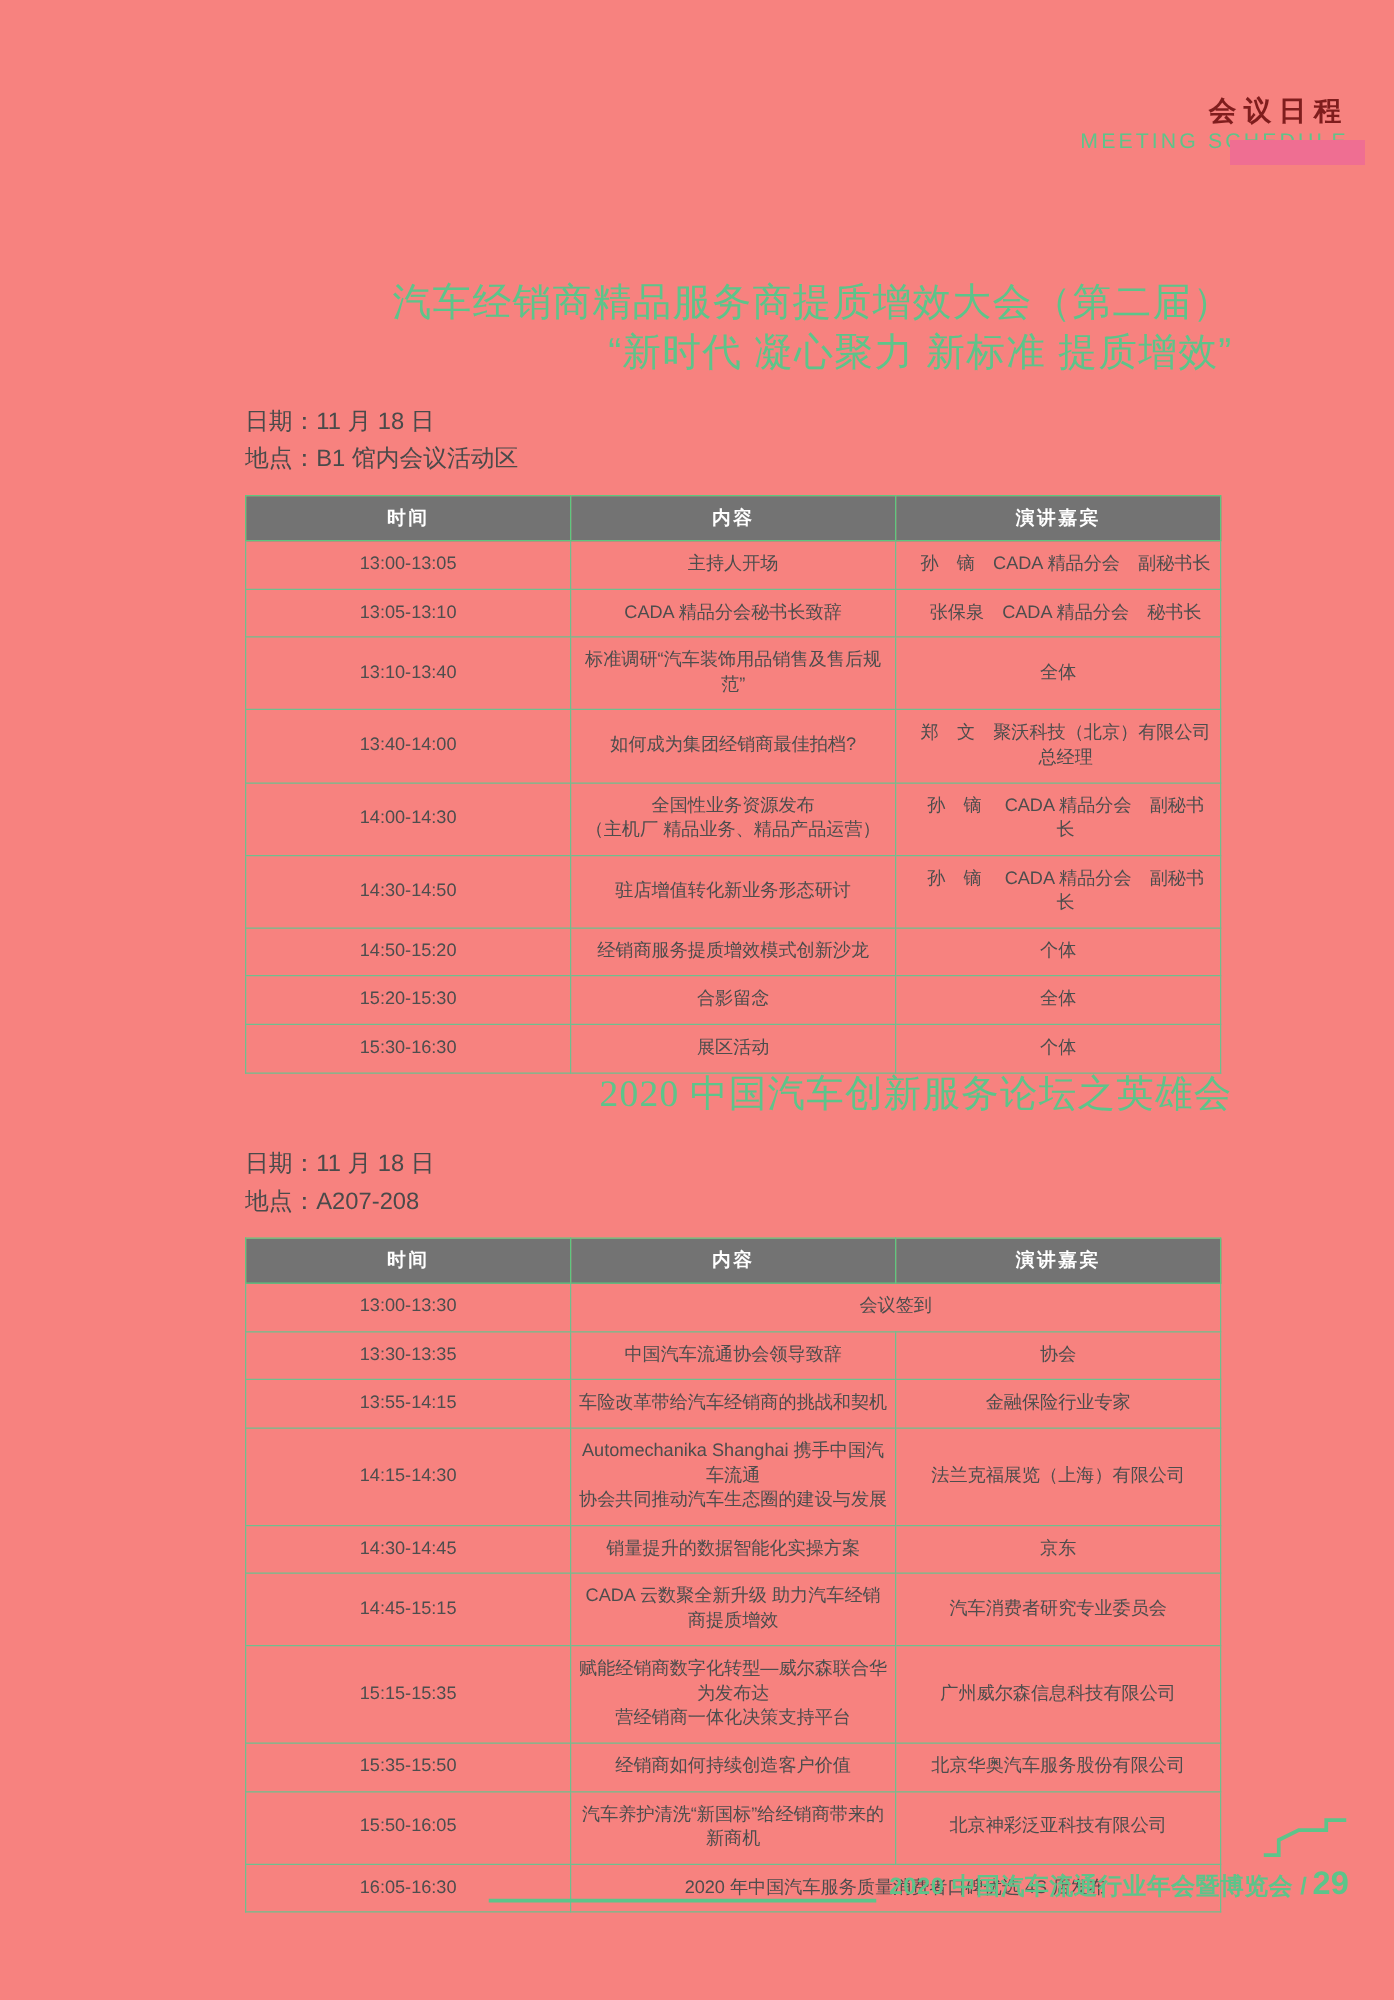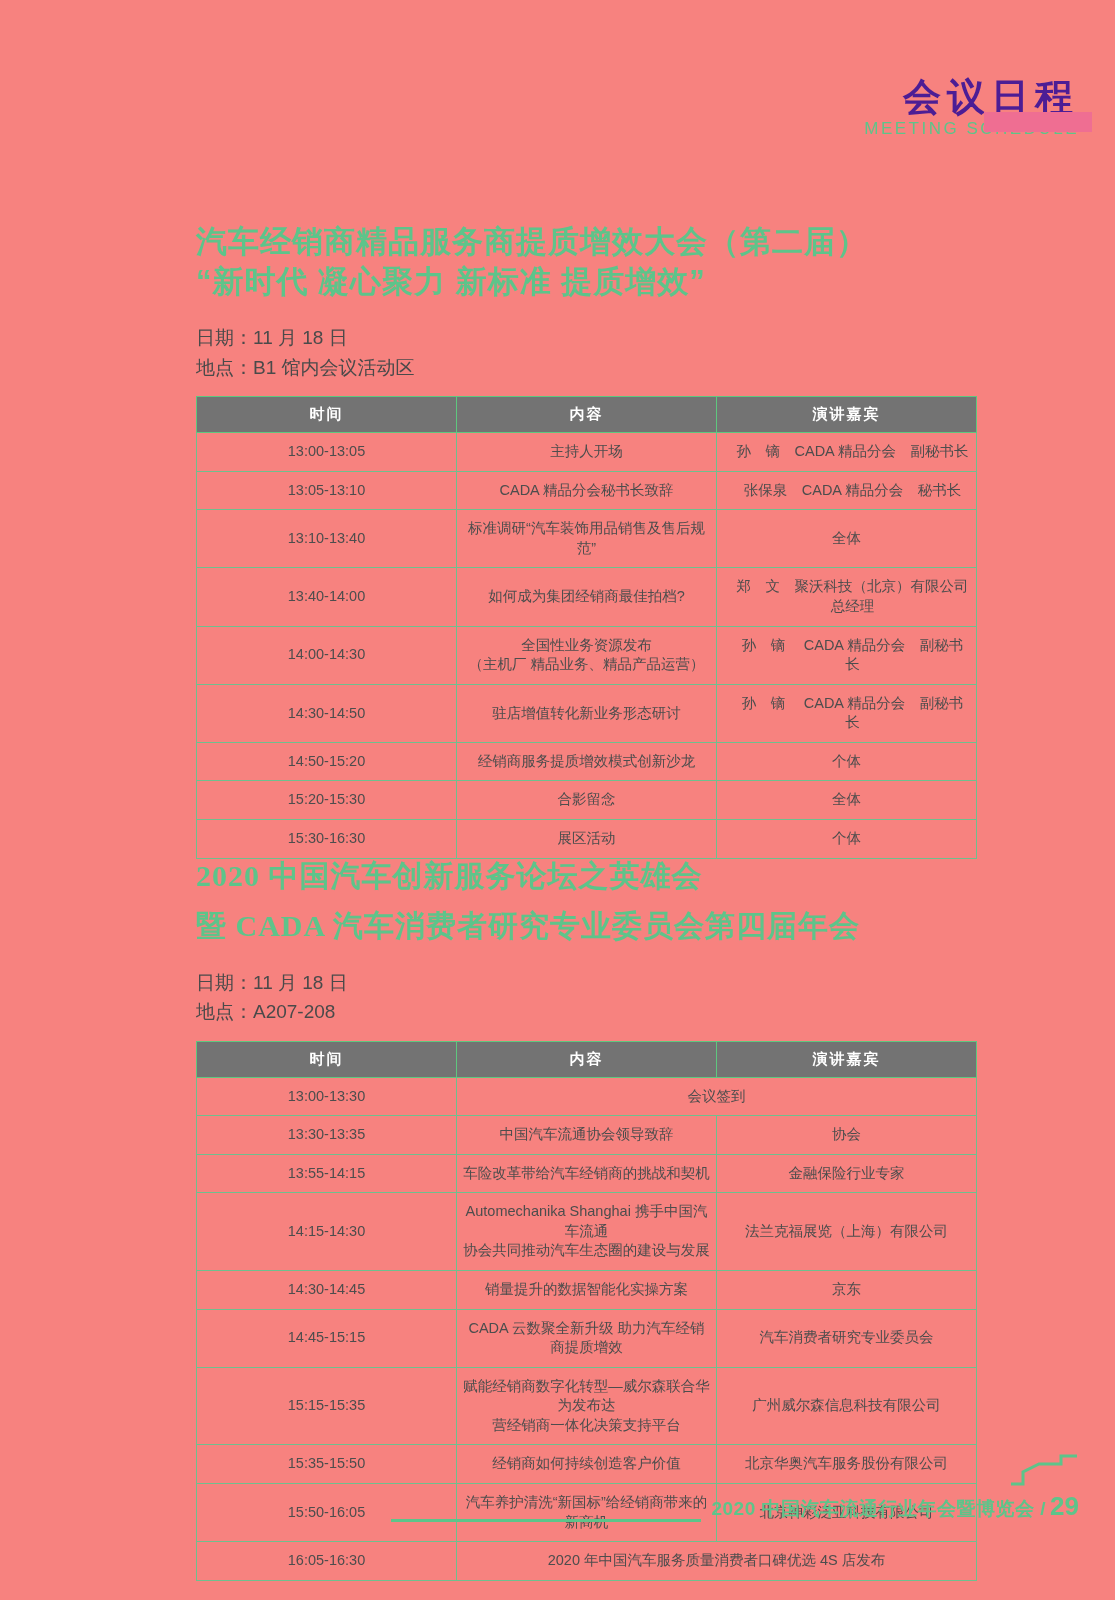--- a/index.html
+++ b/index.html
@@ -24,45 +24,45 @@
 
   
   .header {
     position: absolute;
     top: 78px;
     right: 36px;
     text-align: right;
     line-height: 1;
   }
   .header .cn {
-    font-size: 38px;
+    font-size: 22px;
     font-weight: bold;
-    color: #4c1d95;
+    color: #7f1d1d;
     letter-spacing: 6px;
     margin-bottom: 4px;
   }
   .header .en {
     font-size: 17px;
     color: #5dc48a;
     letter-spacing: 2.5px;
   }
   .header-bar {
     position: absolute;
     top: 112px;
     right: 23px;
     width: 108px;
     height: 20px;
     background: #ef6e92;
   }
 
   
   .section-title {
-    text-align: left;
+    text-align: right;
     color: #5dc48a;
-    font-weight: bold;
+    font-weight: normal;
     line-height: 1.28;
   }
   #section1 .section-title {
     font-size: 31px;
     letter-spacing: 1px;
     margin: 0;
   }
   #section2 .section-title {
     font-size: 30px;
     font-family: "Liberation Serif", serif;
@@ -221,21 +221,20 @@
             <td class="c-content">展区活动</td>
             <td class="c-speaker">个体</td>
           </tr>
         </tbody>
     </table>
   </div>
 
   <div class="sec2-wrap" id="section2">
     <div class="sec2-titles">
       <div class="section-title">2020 中国汽车创新服务论坛之英雄会</div>
-      <div class="section-title">暨 CADA 汽车消费者研究专业委员会第四届年会</div>
     </div>
 
     <div class="meta meta-block">
       <div>日期：11 月 18 日</div>
       <div>地点：A207-208</div>
     </div>
 
     <table class="schedule tbl-offset">
       <thead>
         <tr>

